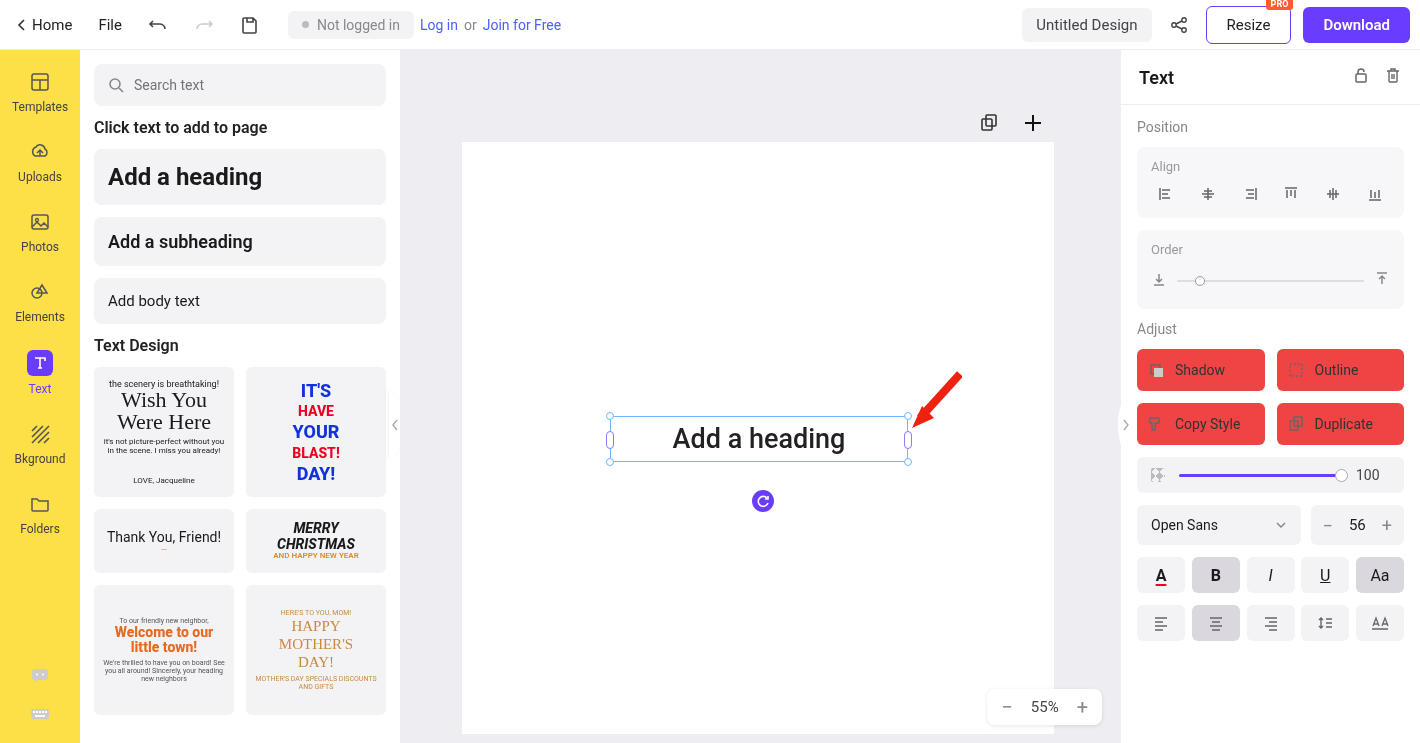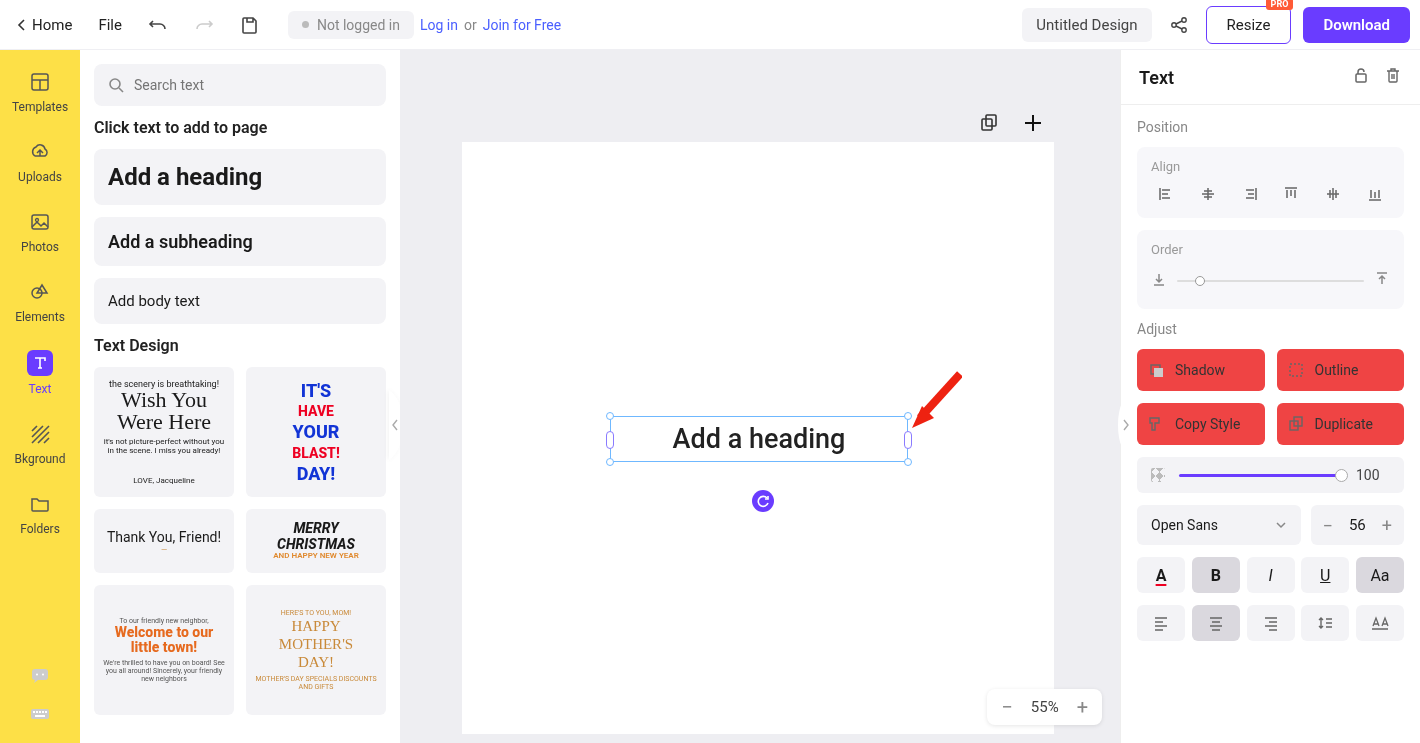--- a/index.html
+++ b/index.html
@@ -274,21 +274,21 @@
       <div class="design-card dc4 small">
         <div>MERRY</div>
         <div>CHRISTMAS</div>
         <div class="sub">AND HAPPY NEW YEAR</div>
       </div>
       <div class="design-card dc5">
         <div class="s">To our friendly new neighbor,</div>
         <div class="t">Welcome to our</div>
         <div class="t">little town!</div>
         <div class="s" style="margin-top:4px">We're thrilled to have you on board! See you all around!
-Sincerely, your friendly new neighbors</div>
+Sincerely, your heading new neighbors</div>
       </div>
       <div class="design-card dc6">
         <div class="s">HERE'S TO YOU, MOM!</div>
         <div class="t">HAPPY</div>
         <div class="t">MOTHER'S</div>
         <div class="t">DAY!</div>
         <div class="s" style="margin-top:4px">MOTHER'S DAY SPECIALS
 DISCOUNTS AND GIFTS</div>
       </div>
     </div>

